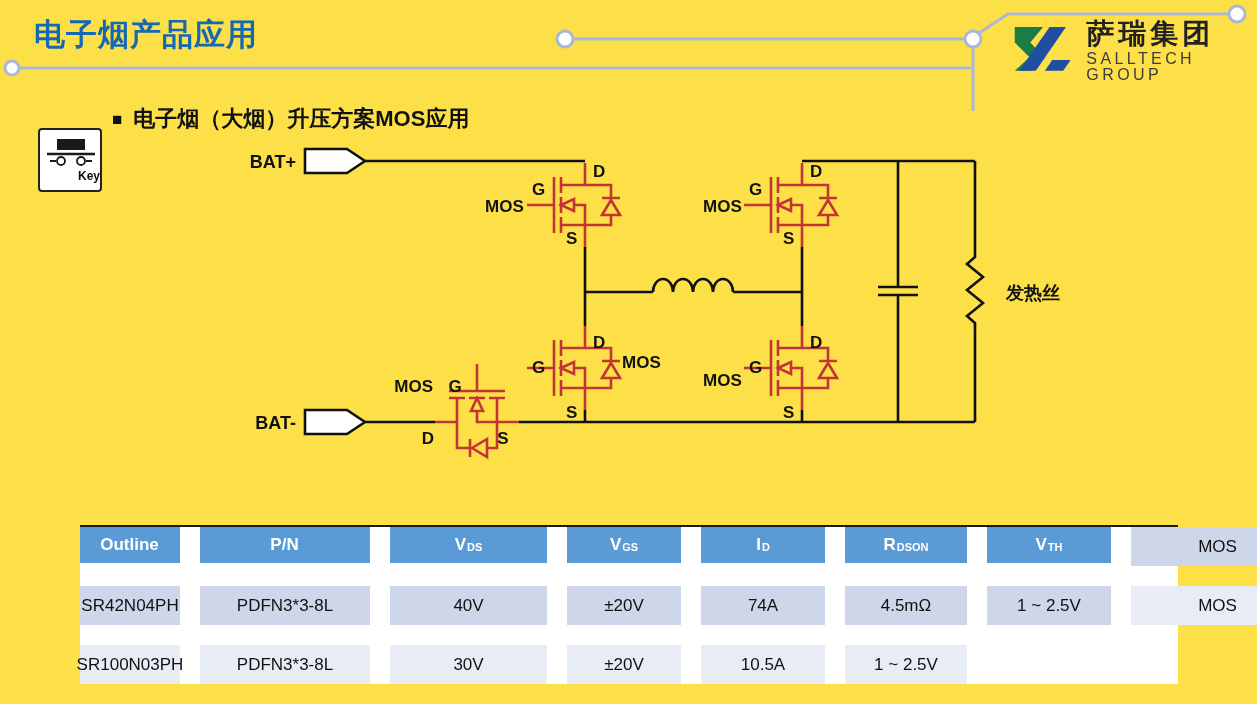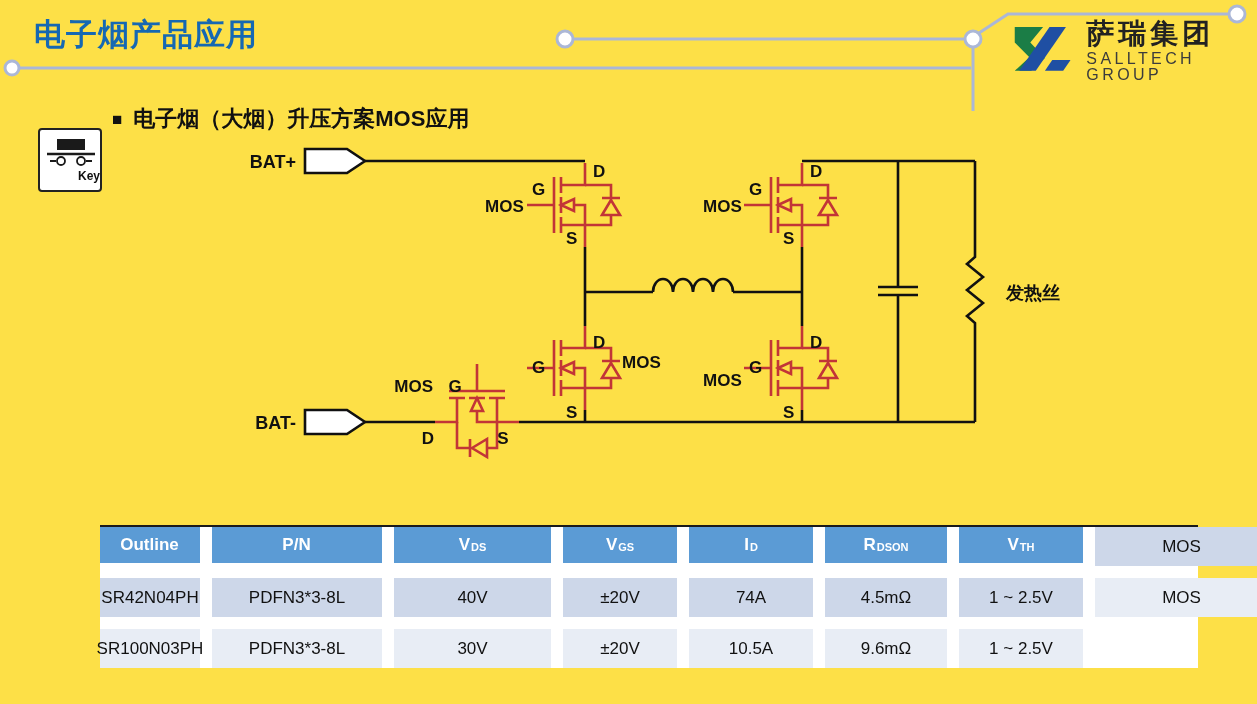--- a/index.html
+++ b/index.html
@@ -22,21 +22,21 @@
   .section-heading{position:absolute;left:112px;top:104px;display:flex;align-items:center;gap:11px;}
   .bullet{font-size:17px;color:#111;line-height:1;}
   .heading-text{font-size:22px;font-weight:bold;color:#111;}
   
   .circuit-svg{position:absolute;left:0;top:140px;}
   .cl{font-family:"Liberation Sans",sans-serif;font-weight:bold;font-size:17px;fill:#111;}
   .cl18{font-family:"Liberation Sans",sans-serif;font-weight:bold;font-size:18px;fill:#111;}
   
   .spec-table{position:absolute;left:80px;top:525px;width:1098px;border-top:2px solid #1a1a1a;
               display:grid;grid-template-columns:100px 170px 157px 114px 124px 122px 124px 173px;
-              grid-auto-rows:auto;gap:12px;background:#ffffff;margin-left:20px;}
+              grid-auto-rows:auto;gap:20px;background:#ffffff;}
   .th{background:#5B9BD5;color:#fff;font-weight:bold;font-size:17px;height:36px;
       display:flex;align-items:center;justify-content:center;}
   .th sub{font-size:11px;font-weight:bold;margin-left:1px;transform:translateY(2px);}
   .td{font-size:17px;color:#111;height:39px;display:flex;align-items:center;justify-content:center;}
   .row-odd{background:#CDD7E9;}
   .row-even{background:#E8EDF5;}
 </style>
 </head>
 <body>
 
@@ -183,17 +183,16 @@
     <div class="td row-odd">74A</div>
     <div class="td row-odd">4.5mΩ</div>
     <div class="td row-odd">1 ~ 2.5V</div>
 
     <div class="td row-even">MOS</div>
     <div class="td row-even">SR100N03PH</div>
     <div class="td row-even">PDFN3*3-8L</div>
     <div class="td row-even">30V</div>
     <div class="td row-even">±20V</div>
     <div class="td row-even">10.5A</div>
-    <div class="td row-even">9.6mΩ</div>
     <div class="td row-even">1 ~ 2.5V</div>
   </div>
 
 </div>
 
 </body></html>

